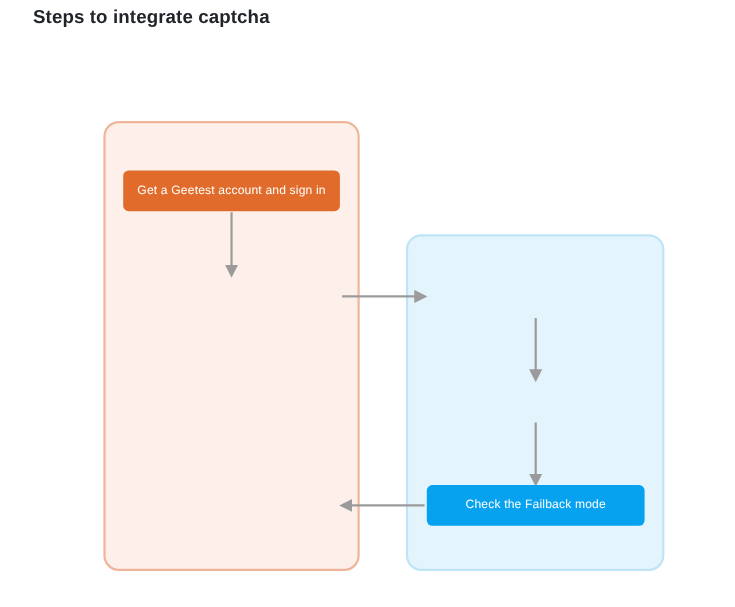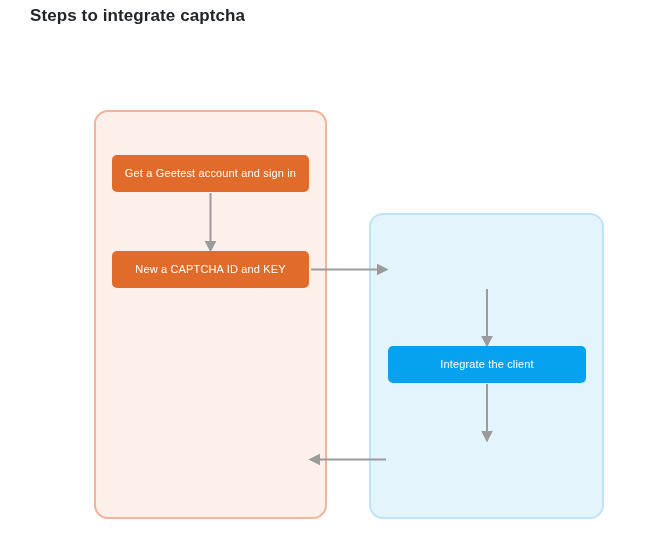--- a/index.html
+++ b/index.html
@@ -134,20 +134,19 @@
       <line x1="471" y1="384" x2="471" y2="433" stroke="#9b9b9b" stroke-width="2" marker-end="url(#arrow-down)"></line>
     </g>
 
     <g>
       <line x1="370" y1="459.5" x2="302" y2="459.5" stroke="#9b9b9b" stroke-width="2" marker-end="url(#arrow-down)"></line>
     </g>
   </svg>
 
   <div class="node node-orange" id="node-signin">Get a Geetest account and sign in</div>
 
-  <div class="node node-orange" id="node-newkey">New a CAPTCHA ID and KEY</div>
 
 
 
-  <div class="node node-blue" id="node-client">Integrate the client</div>
 
+  <div class="node node-blue" id="node-failback">Check the Failback mode</div>
 
 </div>
 
 </body></html>

